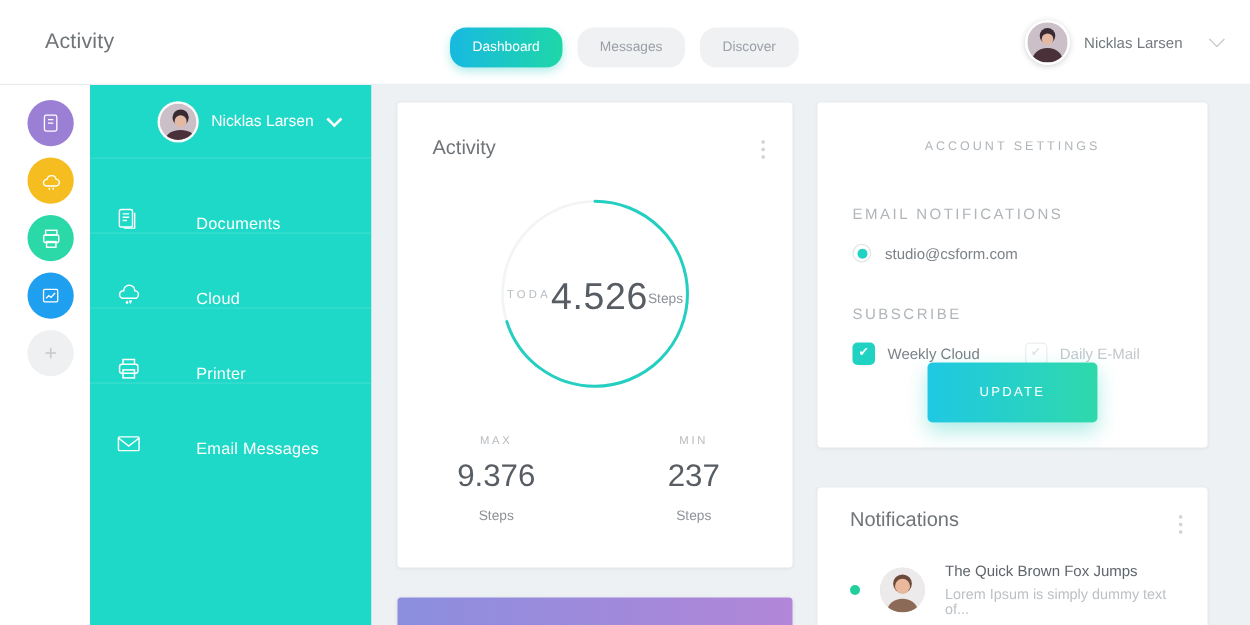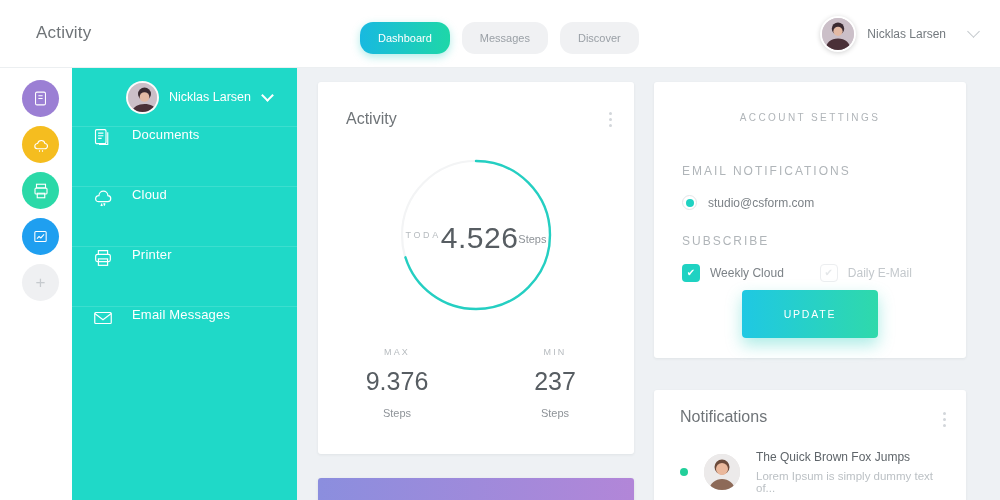--- a/index.html
+++ b/index.html
@@ -81,23 +81,24 @@
     position: absolute; left: 97px; top: 22px;
     font-size: 12.5px; color: #ffffff;
   }
   .sb-chev {
     position: absolute; right: 25px; top: 23px;
     width: 9px; height: 9px;
     border-right: 2px solid #ffffff; border-bottom: 2px solid #ffffff;
     transform: rotate(45deg);
   }
   .sb-item {
-    height: 60px; display: flex; align-items: flex-start; cursor: pointer;
+    height: 60px; display: flex; align-items: flex-end; cursor: pointer;
     border-top: 1px solid rgba(255,255,255,.13);
     padding-left: 20px;
+    gap: 25px;
   }
   .sb-ico { width: 40px; display: flex; align-items: center; justify-content: flex-start; }
   .sb-label { font-size: 13px; color: #ffffff; letter-spacing: .2px; }
 
   
   .card { position: absolute; background: #ffffff; border-radius: 3px; box-shadow: 0 1px 3px rgba(40,50,60,.07); }
 
   
   .card-activity { left: 318px; top: 82px; width: 316px; height: 372px; }
   .card-title { position: absolute; left: 28px; top: 28px; font-size: 16px; color: #6f7478; }
@@ -133,21 +134,21 @@
   .field-label { font-size: 12px; letter-spacing: 2px; color: #b0b5b9; }
   .sec-notif { position: absolute; left: 28px; top: 82px; }
   .radio-row { display: flex; align-items: center; gap: 11px; margin-top: 17px; cursor: pointer; }
   .radio {
     width: 15px; height: 15px; border-radius: 50%;
     border: 1.5px solid #e2e5e8; display: flex; align-items: center; justify-content: center;
   }
   .radio b { display: block; width: 8px; height: 8px; border-radius: 50%; background: #1fd2c2; }
   .radio-text { font-size: 12px; color: #7c8287; }
 
-  .sec-sub { position: absolute; left: 28px; top: 152px; width: 260px; }
+  .sec-sub { position: absolute; left: 28px; top: 162px; width: 260px; }
   .checks { display: flex; margin-top: 16px; }
   .check-row { display: flex; align-items: center; gap: 10px; cursor: pointer; }
   .check-row.second { margin-left: 36px; }
   .cbox {
     width: 18px; height: 18px; border-radius: 4px;
     display: flex; align-items: center; justify-content: center;
     background: #1fd2c2; color: #ffffff; font-size: 10px; line-height: 1;
   }
   .cbox.off { background: #ffffff; border: 1.5px solid #eceef0; color: #e4e7e9; }
   .check-text { font-size: 12px; color: #7c8287; }

